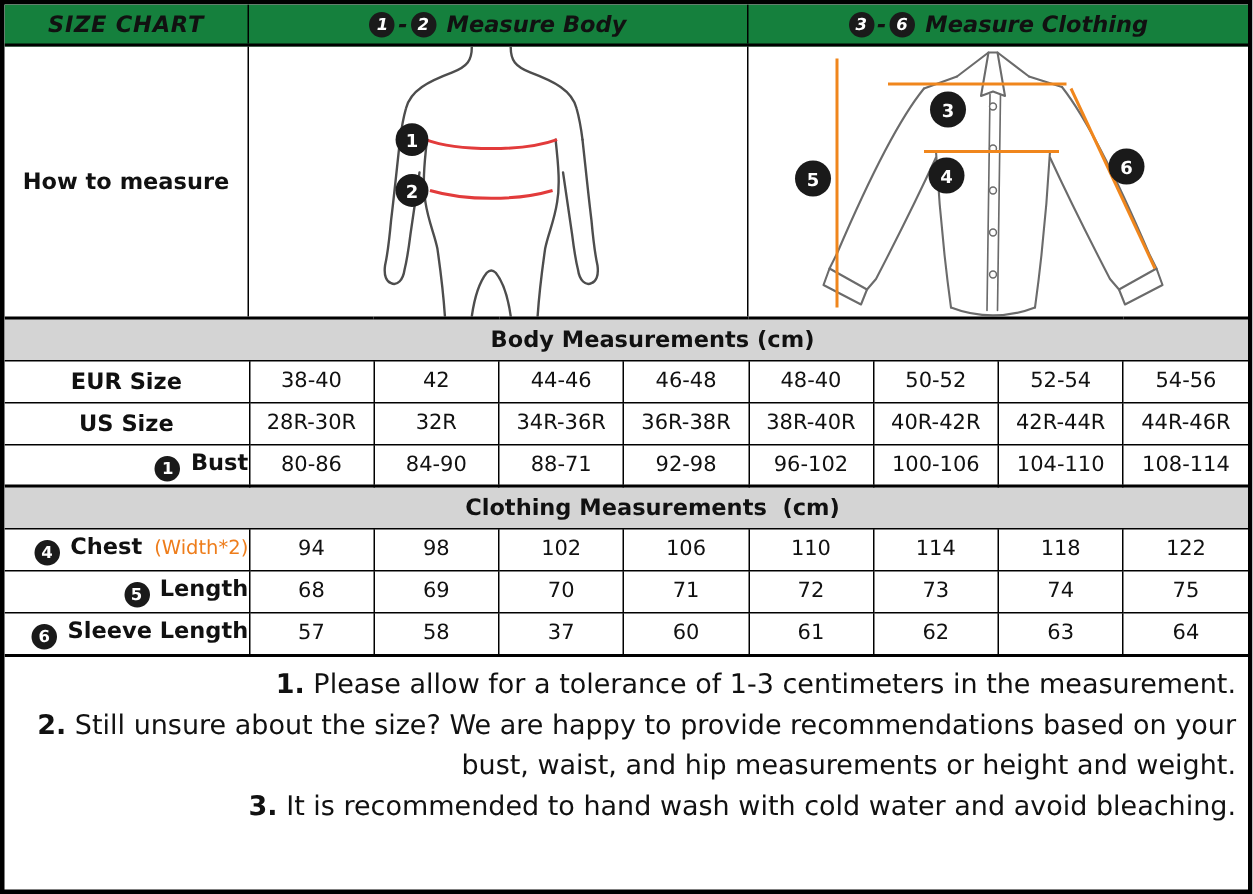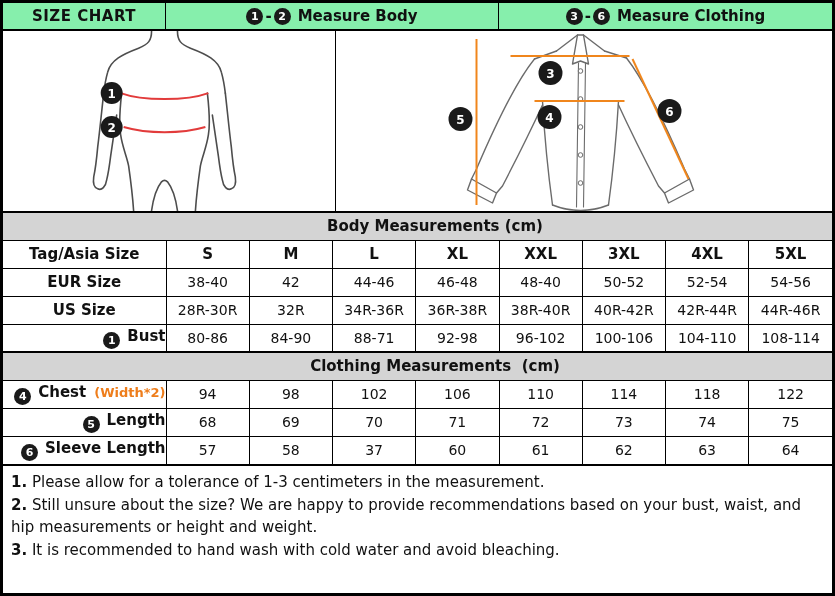--- a/index.html
+++ b/index.html
@@ -9,21 +9,21 @@
 
   .chart {
     width: 835px; height: 596px;
     border: 3px solid #000;
     background: #fff;
     display: flex; flex-direction: column;
     overflow: hidden;
   }
 
   
-  .top-header { display:flex; height:28px; background:#86efac; border-bottom:2px solid #000; flex:0 0 auto; }
+  .top-header { display:flex; height:28px; background:#15803d; border-bottom:2px solid #000; flex:0 0 auto;font-style:italic; }
   .th-cell { display:flex; align-items:center; justify-content:center; font-weight:bold; font-size:15px; }
   .th-size { width:163px; border-right:1px solid #000; letter-spacing:0.5px; }
   .th-body { width:333px; border-right:1px solid #000; }
   .th-clothing { flex:1; }
   .th-text { margin-left:7px; }
   .dash { font-weight:bold; margin:0 2px; }
 
   .badge {
     display:inline-flex; width:17px; height:17px; border-radius:50%;
     background:#1a1a1a; color:#fff; font-size:11px; font-weight:bold;
@@ -48,24 +48,24 @@
   .section-header {
     background:#d4d4d4; font-weight:bold; font-size:15px; height:27px;
     border-top:2px solid #000 !important; border-bottom:1px solid #000;
     white-space:pre;
     padding-left:35px;
   }
   .size-table th.lbl { font-weight:bold; font-size:15px; }
   .size-table th.lbl-left { text-align:right; padding-left:7px; font-size:15px; }
   .size-table th.lbl-left .badge { vertical-align:-3px; margin-right:7px; }
   .bold-values td { font-weight:bold; font-size:15px; }
-  .note-orange { color:#ee7d1b; font-weight:bold; font-size:13px; margin-left:8px; }
-
-  
-  .notes { flex:1 1 auto; border-top:2px solid #000; padding:5px 8px 0 8px; font-size:15px; line-height:1.5; }
+  .note-orange { color:#ee7d1b; font-weight:normal; font-size:13px; margin-left:8px; }
+
+  
+  .notes { flex:1 1 auto; border-top:2px solid #000; padding:5px 8px 0 8px; font-size:18px; line-height:1.5;text-align:right; }
   .notes p { margin:0; }
   .note-num { font-weight:bold; }
 </style>
 </head>
 <body>
 
 <div class="chart">
 
   <div class="top-header">
     <div class="th-cell th-size">SIZE CHART</div>
@@ -77,20 +77,21 @@
     </div>
     <div class="th-cell th-clothing">
       <span class="badge">3</span>
         <span class="dash">-</span>
         <span class="badge">6</span>
       <span class="th-text">Measure Clothing</span>
     </div>
   </div>
 
   <div class="illus-row">
+    <div class="illus-label">How to measure</div>
 
     <div class="illus-body">
       <svg viewBox="0 0 333 180">
         <g fill="none" stroke="#4d4d4d" stroke-width="1.6" stroke-linecap="round">
 
           <path d="M149,0 C149,9 146,13 136,17 C120,23 108,29 105,41 C103,48 102,54 101,62"></path>
           <path d="M175,0 C175,9 178,13 188,17 C204,23 216,29 219,41 C221,48 222,54 223,62"></path>
 
           <path d="M101,62 C99,80 97,100 95,116 C94,127 93,137 91,146 C90,153 92,157 95,158 C99,160 103,156 104,149 C106,141 107,133 108,125 C110,111 112,97 114,84"></path>
 
@@ -180,31 +181,20 @@
         <col>
         <col>
         <col>
         <col>
         <col>
     </colgroup>
     <tbody>
       <tr>
         <td colspan="9" class="section-header">Body Measurements (cm)</td>
       </tr>
-      <tr class="bold-values">
-        <th class="lbl">Tag/Asia Size</th>
-      <td>S</td>
-          <td>M</td>
-          <td>L</td>
-          <td>XL</td>
-          <td>XXL</td>
-          <td>3XL</td>
-          <td>4XL</td>
-          <td>5XL</td>
-        </tr>
       <tr>
         <th class="lbl">EUR Size</th>
       <td>38-40</td>
           <td>42</td>
           <td>44-46</td>
           <td>46-48</td>
           <td>48-40</td>
           <td>50-52</td>
           <td>52-54</td>
           <td>54-56</td>

